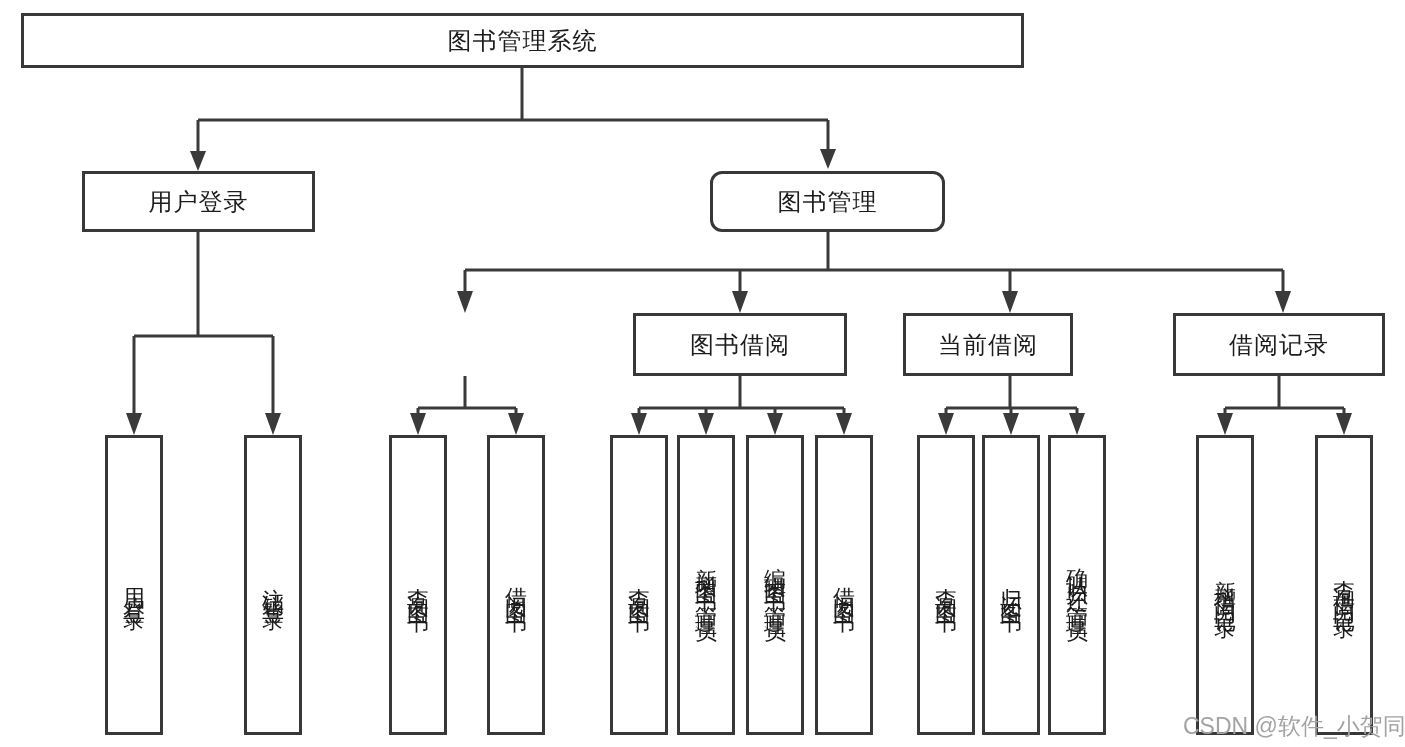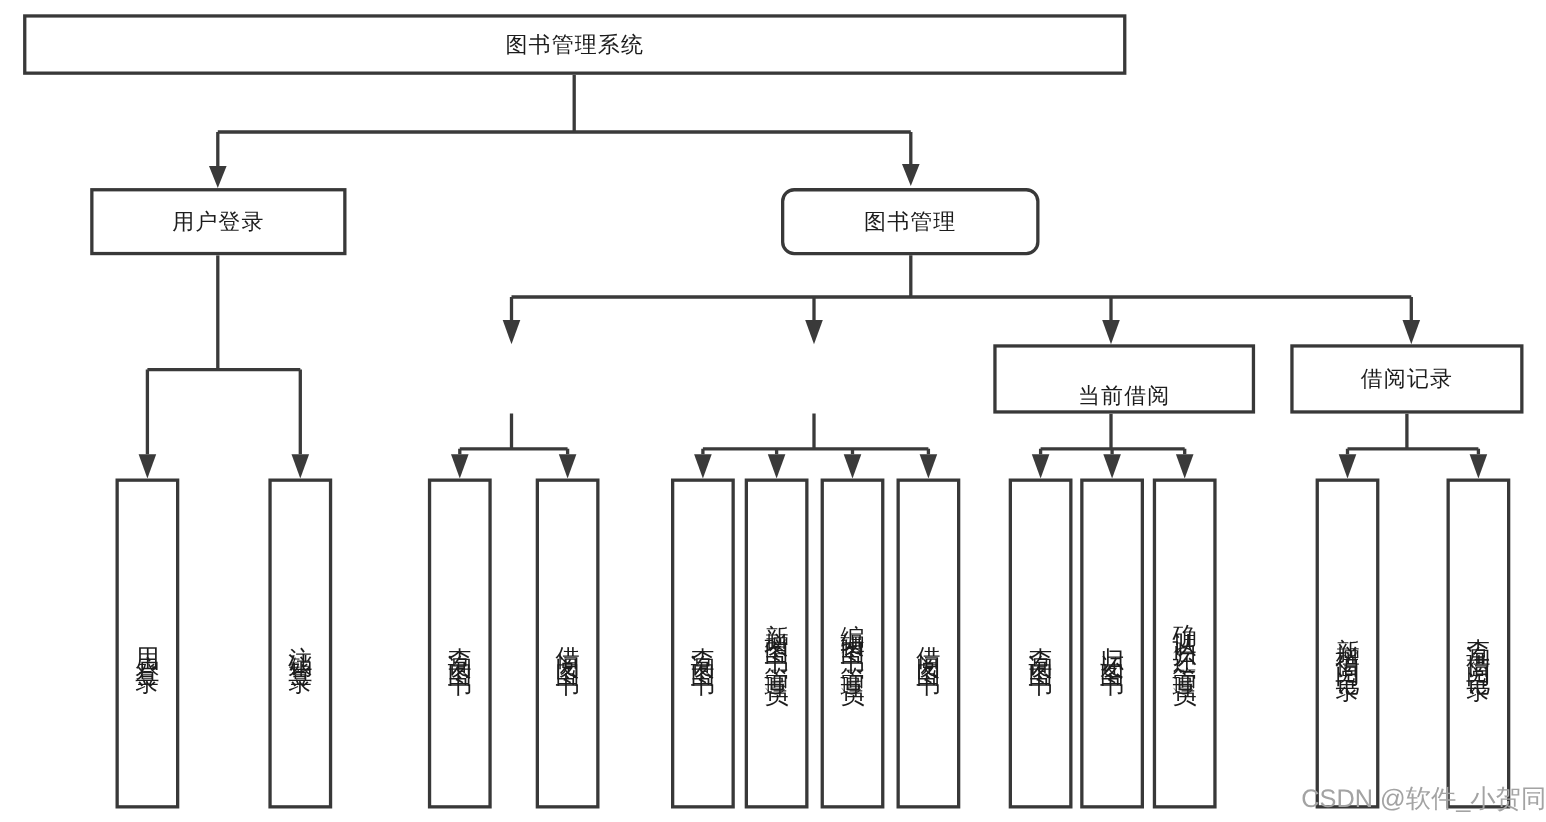--- a/index.html
+++ b/index.html
@@ -20,21 +20,21 @@
     position: absolute;
     background: #ffffff;
     border: 3px solid #383838;
     box-sizing: border-box;
     display: flex;
     align-items: center;
     justify-content: center;
     color: #1c1c1c;
     z-index: 2;
   }
-  .h-label { font-size: 20px; letter-spacing: 1px; white-space: nowrap; }
+  .h-label { font-size: 24px; letter-spacing: 1px; white-space: nowrap; }
   .v-box .v-label {
     writing-mode: vertical-rl;
     text-orientation: mixed;
     letter-spacing: 0.35em;
     font-size: 22px;
     line-height: 1;
     white-space: nowrap;
   }
   .watermark {
     position: absolute;
@@ -95,21 +95,24 @@
     <span class="h-label">图书管理系统</span>
   </div>
 
   <div class="box" style="left:82px; top:171px; width:233px; height:61px;">
     <span class="h-label">用户登录</span>
   </div>
   <div class="box" style="left:710px; top:171px; width:235px; height:61px;border-radius:12px;">
     <span class="h-label">图书管理</span>
   </div>
 
-  <div class="box" style="left:903px; top:313px; width:238px; height:63px;align-items:flex-end;">
+  <div class="box" style="left:633px; top:313px; width:214px; height:63px;">
+    <span class="h-label">图书借阅</span>
+  </div>
+  <div class="box" style="left:903px; top:313px; width:170px; height:63px;">
     <span class="h-label">当前借阅</span>
   </div>
   <div class="box" style="left:1173px; top:313px; width:212px; height:63px;">
     <span class="h-label">借阅记录</span>
   </div>
 
   <div class="box v-box" style="left:105px; top:435px; width:58px; height:300px;">
     <span class="v-label">用户登录</span>
   </div>
   <div class="box v-box" style="left:244px; top:435px; width:58px; height:300px;">

